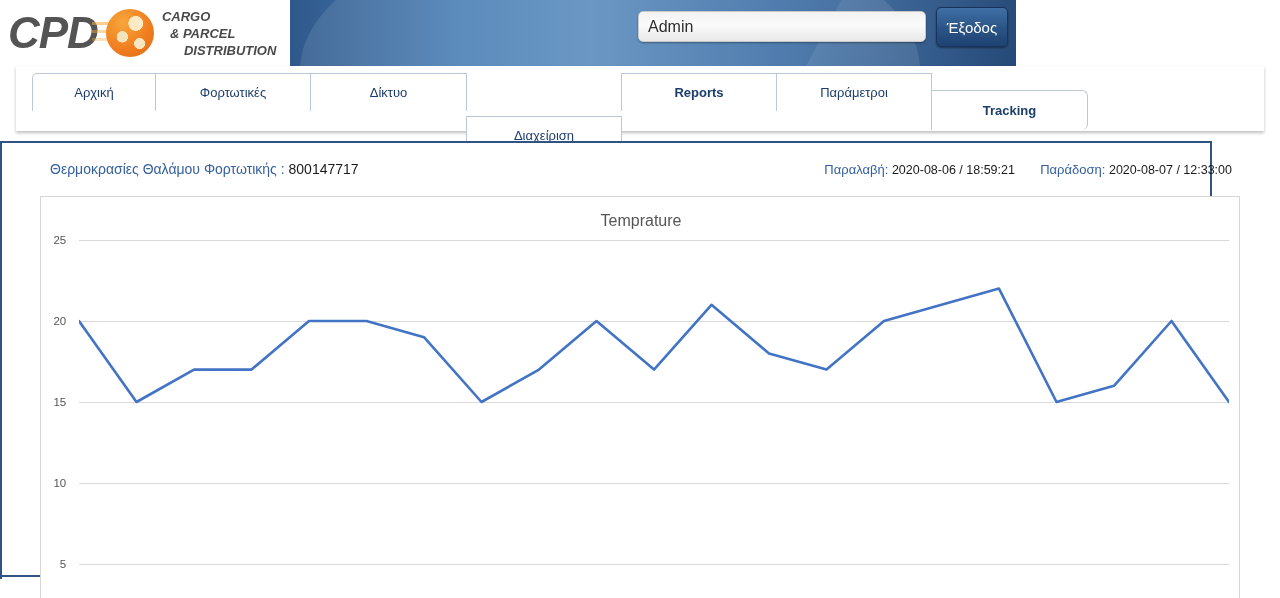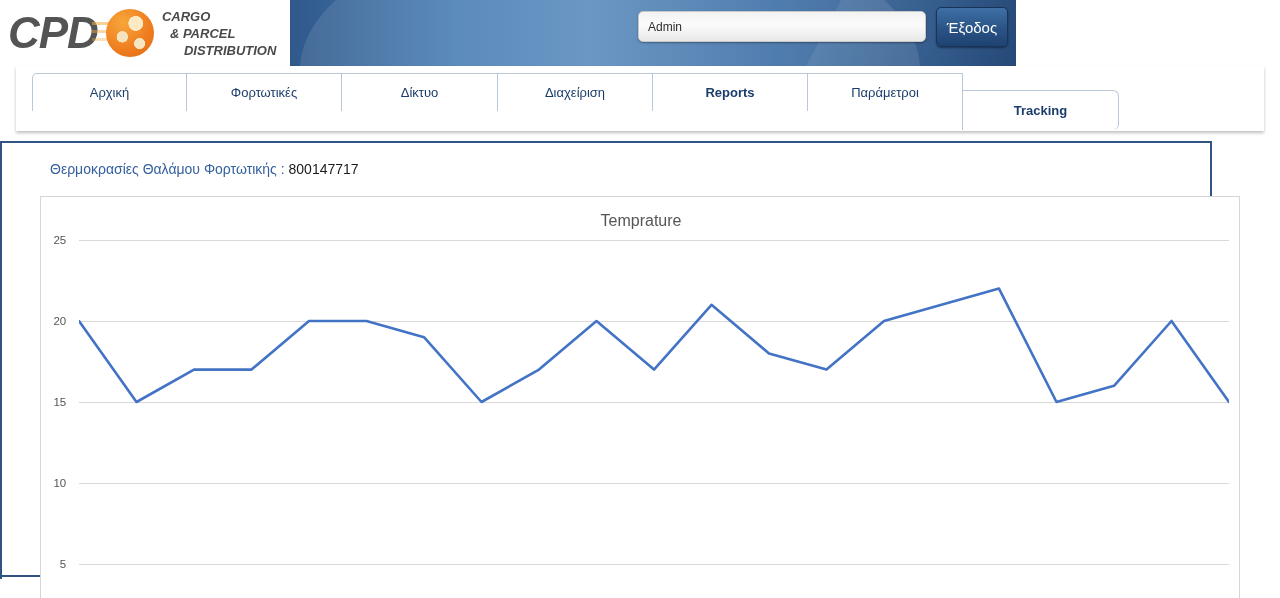--- a/index.html
+++ b/index.html
@@ -79,21 +79,21 @@
 
   #user-box {
     position: absolute; right: 90px; top: 11px;
     width: 288px; height: 31px;
     background: linear-gradient(180deg,#f2f2f2 0%, #fbfbfb 45%, #e8e8e8 100%);
     border: 1px solid #c8c8c8;
     border-radius: 5px;
     box-shadow: 0 1px 2px rgba(0,0,0,0.35);
     display: flex; align-items: center;
     padding-left: 9px;
-    font-size: 12px; color: #2e2e2e;
+    font-size: 16px; color: #2e2e2e;
   }
   #logout-btn {
     position: absolute; right: 8px; top: 7px;
     width: 72px; height: 40px;
     background: linear-gradient(180deg,#3f6fa5 0%, #2c5688 50%, #1e4272 100%);
     border: 1px solid #17345c;
     border-radius: 5px;
     color: #ffffff; font-size: 15px;
     display: flex; align-items: center; justify-content: center;
     cursor: pointer;
@@ -209,30 +209,30 @@
       <div class="l3">DISTRIBUTION</div>
     </div>
   </div>
 
   <div id="user-box" title="Admin">Admin</div>
   <div id="logout-btn">Έξοδος</div>
 </div>
 
 <div id="navwrap">
   <div id="navbar">
-      <div class="nav-tab first" style="width: 155px;">
+      <div class="nav-tab first" style="width: 124px;">
         <span>Αρχική</span>
       </div>
       <div class="nav-tab" style="width: 156px;">
         <span>Φορτωτικές</span>
       </div>
       <div class="nav-tab" style="width: 157px;">
         <span>Δίκτυο</span>
       </div>
-      <div class="nav-tab" style="width: 156px;">
+      <div class="nav-tab" style="width: 156px; margin-top: 43px;">
         <span>Διαχείριση</span>
       </div>
       <div class="nav-tab bold" style="width: 156px;">
         <span>Reports</span>
       </div>
       <div class="nav-tab" style="width: 156px;">
         <span>Παράμετροι</span>
       </div>
       <div class="nav-tab last bold" style="width: 157px;">
         <span>Tracking</span>
@@ -240,20 +240,27 @@
     </div>
 </div>
 
 <div id="panel">
   <div id="panel-side-l"></div>
   <div id="panel-side-r"></div>
 
   <div id="info-row">
     <div id="info-title">
       <span>Θερμοκρασίες Θαλάμου Φορτωτικής : </span><span class="num">800147717</span>
+    </div>
+    <div id="info-dates">
+      <span>Παραλαβή:</span>
+      <span class="val">2020-08-06 / 18:59:21</span>
+      <span class="sep"></span>
+      <span>Παράδοση:</span>
+      <span class="val">2020-08-07 / 12:33:00</span>
     </div>
   </div>
 
   <div id="chart-card">
     <div id="chart-title">Temprature</div>
     <div id="plot">
         <div class="gridline" style="top: 324px;"></div>
         <div class="ylabel" style="top: 324px;">5</div>
         <div class="gridline" style="top: 243px;"></div>
         <div class="ylabel" style="top: 243px;">10</div>

